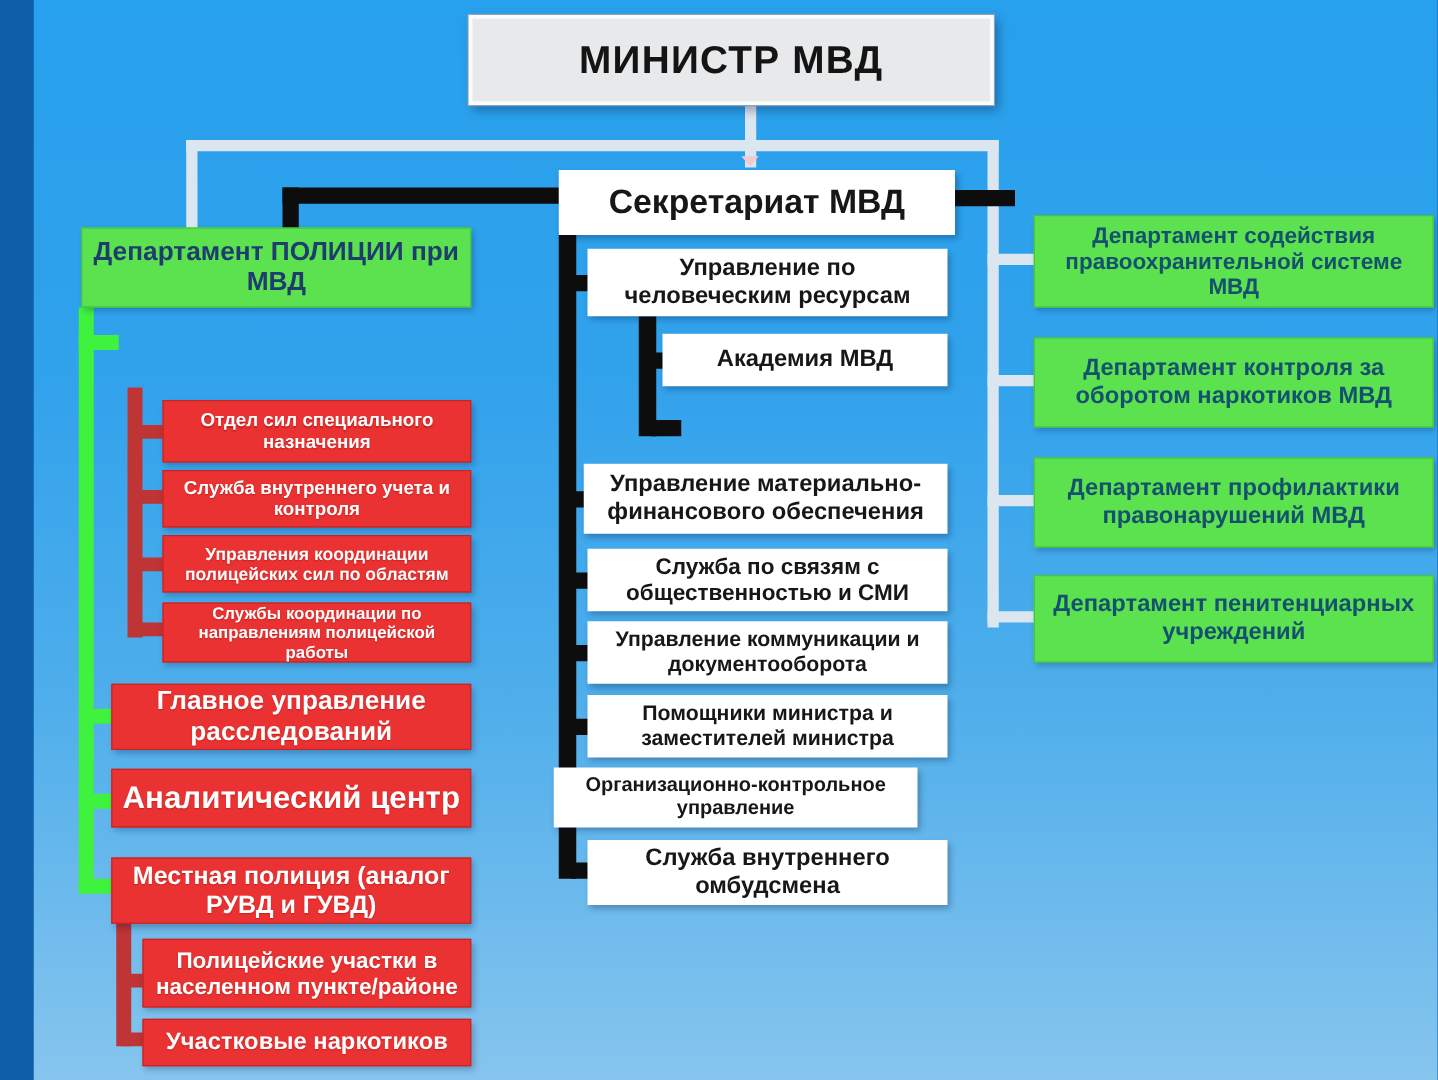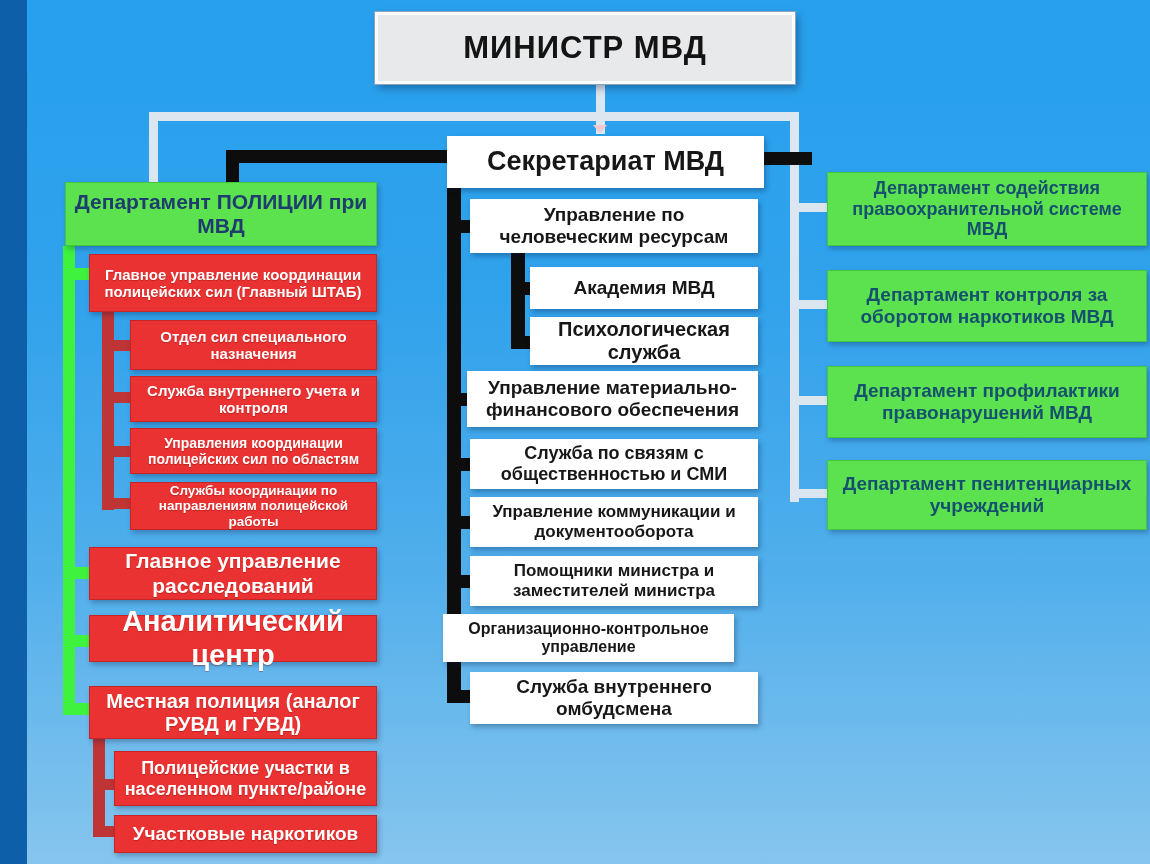--- a/index.html
+++ b/index.html
@@ -94,34 +94,32 @@
   <div class="line rd" style="left:66px;top:737px;width:12px;height:100px"></div>
   <div class="line rd" style="left:70px;top:779px;width:24px;height:11px"></div>
   <div class="line rd" style="left:70px;top:826px;width:24px;height:11px"></div>
 
   <div class="node minister" style="left:348px;top:12px;width:420px;height:72px;font-size:31px">МИНИСТР МВД</div>
 
   <div class="node white" style="left:420px;top:136px;width:317px;height:52px;font-size:27px">Секретариат МВД</div>
 
   <div class="node green" style="left:38px;top:182px;width:312px;height:64px;font-size:21px">Департамент ПОЛИЦИИ при МВД</div>
 
-  <div class="node red" style="left:62px;top:254px;width:288px;height:58px;font-size:15px">Главное управление координации полицейских сил (Главный ШТАБ)</div>
   <div class="node red" style="left:103px;top:320px;width:247px;height:50px;font-size:15px">Отдел сил специального назначения</div>
   <div class="node red" style="left:103px;top:376px;width:247px;height:46px;font-size:15px">Служба внутреннего учета и контроля</div>
   <div class="node red" style="left:103px;top:428px;width:247px;height:46px;font-size:14px">Управления координации полицейских сил по областям</div>
   <div class="node red" style="left:103px;top:482px;width:247px;height:48px;font-size:13.5px">Службы координации по направлениям полицейской работы</div>
   <div class="node red" style="left:62px;top:547px;width:288px;height:53px;font-size:21px">Главное управление расследований</div>
-  <div class="node red" style="left:62px;top:615px;width:288px;height:47px;font-size:29px">Аналитический центр</div>
+  <div class="node red" style="left:62px;top:615px;width:288px;height:47px;font-size:25px">Аналитический центр</div>
   <div class="node red" style="left:62px;top:686px;width:288px;height:53px;font-size:20px">Местная полиция (аналог РУВД и ГУВД)</div>
   <div class="node red" style="left:87px;top:751px;width:263px;height:55px;font-size:18px">Полицейские участки в населенном пункте/районе</div>
   <div class="node red" style="left:87px;top:815px;width:263px;height:38px;font-size:19px">Участковые наркотиков</div>
 
   <div class="node white" style="left:443px;top:199px;width:288px;height:54px;font-size:19px">Управление по человеческим ресурсам</div>
   <div class="node white" style="left:503px;top:267px;width:228px;height:42px;font-size:19px">Академия МВД</div>
-  <div class="node white" style="left:503px;top:317px;width:228px;height:48px;font-size:20px">Психологическая служба</div>
   <div class="node white" style="left:440px;top:371px;width:291px;height:56px;font-size:19px">Управление материально-финансового обеспечения</div>
   <div class="node white" style="left:443px;top:439px;width:288px;height:50px;font-size:18px">Служба по связям с общественностью и СМИ</div>
   <div class="node white" style="left:443px;top:497px;width:288px;height:50px;font-size:17px">Управление коммуникации и документооборота</div>
   <div class="node white" style="left:443px;top:556px;width:288px;height:50px;font-size:17px">Помощники министра и заместителей министра</div>
   <div class="node white" style="left:416px;top:614px;width:291px;height:48px;font-size:16px">Организационно-контрольное управление</div>
   <div class="node white" style="left:443px;top:672px;width:288px;height:52px;font-size:19px">Служба внутреннего омбудсмена</div>
 
   <div class="node green rt" style="left:800px;top:172px;width:320px;height:74px;font-size:18px">Департамент содействия правоохранительной системе МВД</div>
   <div class="node green rt" style="left:800px;top:270px;width:320px;height:72px;font-size:19px">Департамент контроля за оборотом наркотиков МВД</div>
   <div class="node green rt" style="left:800px;top:366px;width:320px;height:72px;font-size:19px">Департамент профилактики правонарушений МВД</div>

